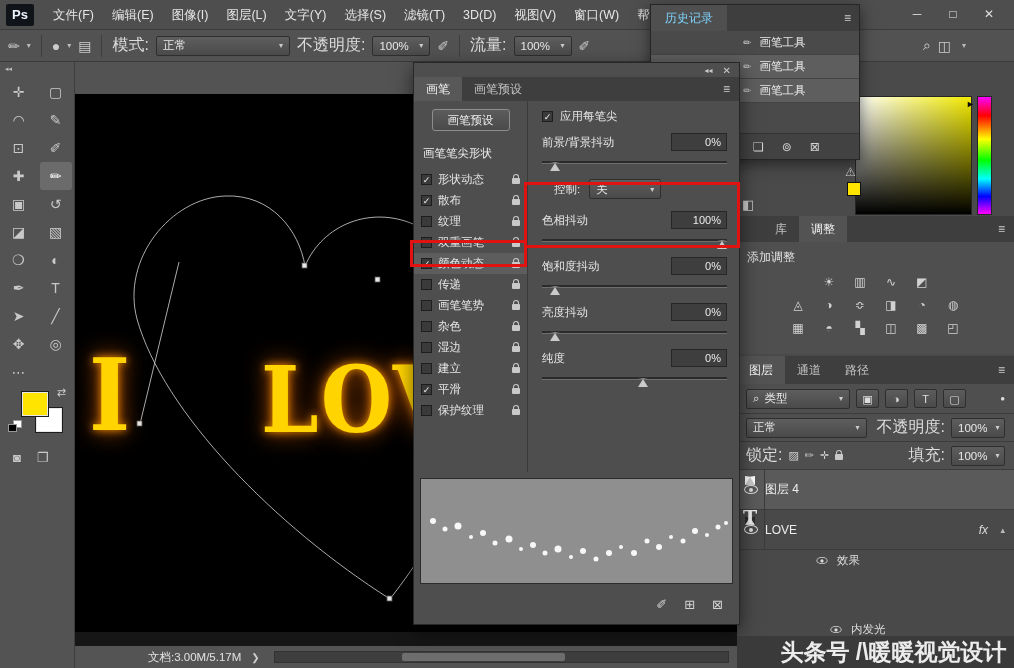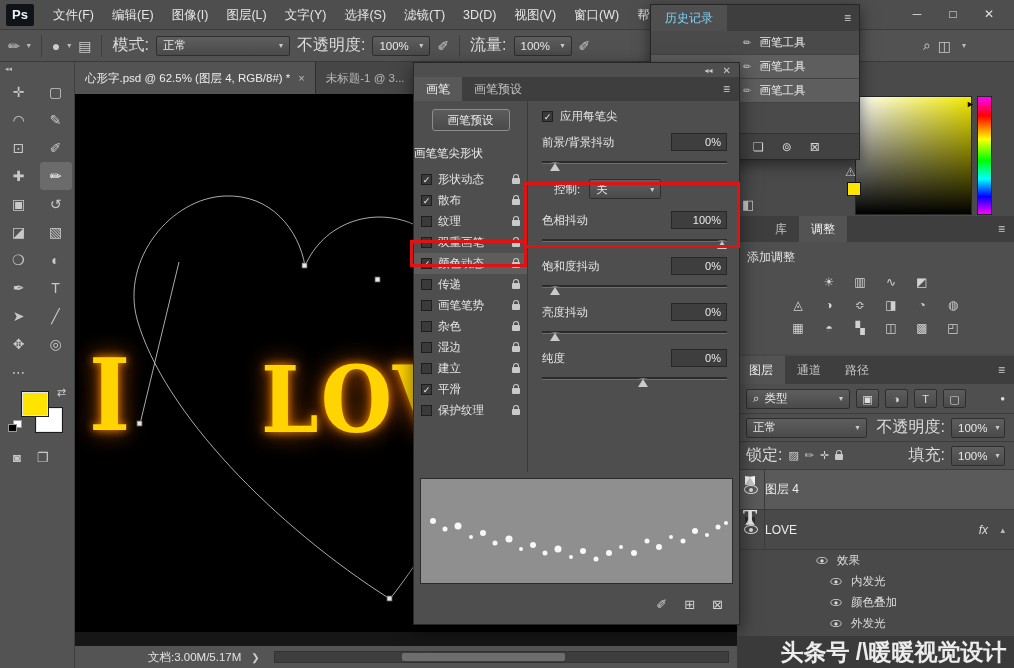--- a/index.html
+++ b/index.html
@@ -119,21 +119,21 @@
   .thumb.checker{background-image:linear-gradient(45deg,#c8c8c8 25%,transparent 25%,transparent 75%,#c8c8c8 75%),
                  linear-gradient(45deg,#c8c8c8 25%,#ffffff 25%,#ffffff 75%,#c8c8c8 75%);
                  background-size:14px 14px;background-position:0 0,7px 7px;background-color:#fff;}
   .thumb.text{background:#2b2b2b;color:#eee;display:flex;align-items:center;justify-content:center;
               font-size:19px;font-weight:bold;font-family:"DejaVu Serif",serif;}
   .layer-name{margin-left:0;font-size:12px;color:#ededed;}
   .fx-label{position:absolute;right:26px;font-style:italic;color:#dcdcdc;font-size:12px;}
   .fx-caret{position:absolute;right:9px;color:#bbb;font-size:9px;}
   .effect-row{height:21px;display:flex;align-items:center;color:#ddd;font-size:11.5px;gap:8px;}
   .effect-row.header{padding-left:78px;}
-  .effect-row.item{padding-left:92px;}
+  .effect-row.item{padding-left:92px;margin-top:48px;}
 
   #watermark{position:absolute;left:737px;top:636px;width:313px;height:32px;background:#3a3a3a;z-index:30;
              display:flex;align-items:center;justify-content:center;font-size:23px;color:#ececec;
              font-weight:bold;white-space:nowrap;}
 
   
   #history-panel{position:absolute;left:650px;top:4px;width:210px;height:156px;background:#4a4a4a;
                  border:1px solid #262626;box-shadow:0 4px 14px rgba(0,0,0,.5);z-index:5;}
   .hp-header{height:26px;background:#3e3e3e;display:flex;align-items:stretch;}
   .hp-tab{padding:0 14px;display:flex;align-items:center;background:#4f4f4f;color:#7dd3fc;font-size:12px;}
@@ -150,21 +150,21 @@
                border:1px solid #272727;box-shadow:0 6px 18px rgba(0,0,0,.55);z-index:10;}
   .bp-minibar{height:14px;display:flex;justify-content:flex-end;align-items:center;gap:10px;padding:0 8px;}
   .bp-minibar .mini{font-size:8px;color:#c9c9c9;}
   .bp-tabs{height:24px;background:#3e3e3e;display:flex;align-items:stretch;}
   .bp-tab{padding:0 12px;display:flex;align-items:center;font-size:12px;color:#c4c4c4;}
   .bp-tab.active{background:#585858;color:#f2f2f2;}
   #bp-left{position:absolute;left:0;top:38px;width:114px;bottom:152px;border-right:1px solid #3a3a3a;padding-top:4px;}
   .preset-btn{margin:4px auto 10px;width:78px;height:22px;border:1px solid #8d8d8d;border-radius:3px;
               display:flex;align-items:center;justify-content:center;font-size:11.5px;color:#ececec;
               background:linear-gradient(#5c5c5c,#4a4a4a);}
-  .tip-shape{padding:5px 0 8px 0;font-size:11.5px;color:#ececec;}
+  .tip-shape{padding:5px 0 8px 9px;font-size:11.5px;color:#ececec;}
   .bp-opt{height:21px;display:flex;align-items:center;padding:0 7px 0 7px;gap:6px;}
   .bp-opt.hl{background:#5d5d5d;}
   .cb{width:11px;height:11px;background:#3a3a3a;border:1px solid #1e1e1e;font-size:9px;line-height:10px;
       text-align:center;color:#f2f2f2;flex:none;}
   .bp-opt .lbl{flex:1;font-size:11.5px;color:#e6e6e6;white-space:nowrap;}
   .lock{position:relative;display:inline-block;width:8px;height:6px;background:#c9c9c9;border-radius:1px;
         margin-top:2px;flex:none;}
   .lock:before{content:'';position:absolute;left:1px;top:-4px;width:4px;height:4px;
                border:1.5px solid #c9c9c9;border-bottom:none;border-radius:4px 4px 0 0;}
   #bp-right{position:absolute;left:114px;top:38px;right:0;padding:8px 12px 0 14px;}
@@ -285,29 +285,20 @@
       <div class="mini-b"></div>
       <div class="fg-swatch"></div>
       <div class="bg-swatch"></div>
     </div>
     <div id="tool-modes">
       <span>◙</span>
       <span>❐</span>
     </div>
   </div>
 
-  <div id="tabbar">
-    <div class="doc-tab active">
-      <span>心形字.psd @ 62.5% (图层 4, RGB/8#) *</span>
-      <span class="tab-close">×</span>
-    </div>
-    <div class="doc-tab inactive">
-      <span>未标题-1 @ 3...</span>
-    </div>
-  </div>
 
   <div id="canvas">
     <svg width="662" height="538" viewBox="0 0 662 538">
       <path d="M 315,505 C 200,432 88,318 62,225 C 46,165 96,104 150,102 C 196,100 224,136 230,172
                C 248,130 296,112 338,130 C 396,154 432,216 420,280 C 406,356 372,432 315,505 Z" fill="none" stroke="#c9c9c9" stroke-width="1" opacity="0.85"></path>
       <line x1="65" y1="330" x2="104" y2="168" stroke="#c9c9c9" stroke-width="1" opacity="0.85"></line>
       <g fill="#e8e8e8" stroke="#555" stroke-width="0.8">
         <rect x="227" y="169" width="5" height="5"></rect>
         <rect x="300" y="183" width="5" height="5"></rect>
         <rect x="62" y="327" width="5" height="5"></rect>

